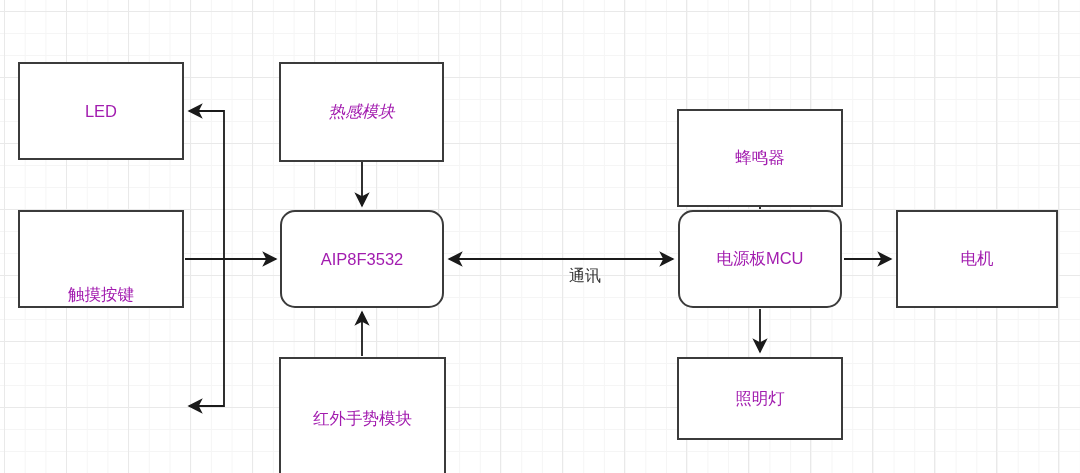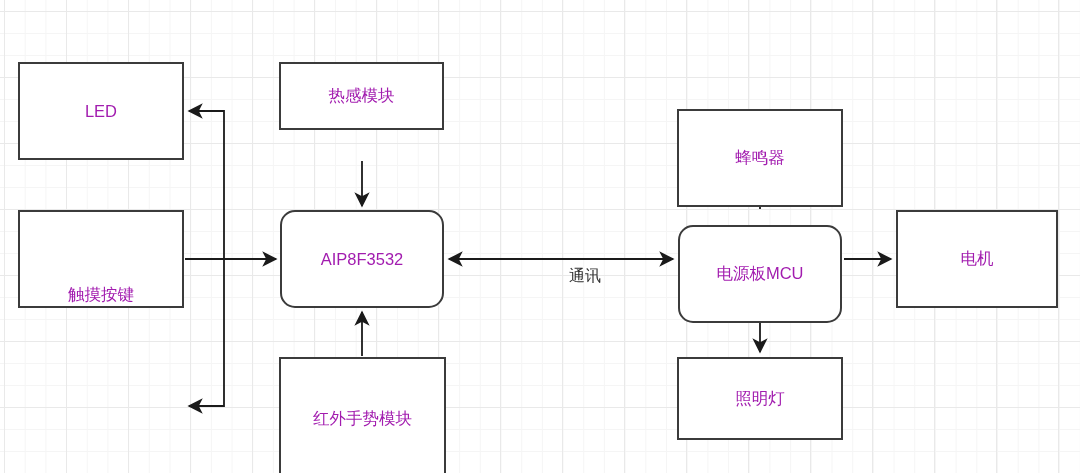--- a/index.html
+++ b/index.html
@@ -50,25 +50,25 @@
     color: #2e2e2e;
     font-size: 16px;
     transform: translate(-50%, -50%);
     white-space: nowrap;
     line-height: 1;
   }
   
   #node-led     { left: 18px;  top: 62px;  width: 166px; height: 98px; }
   #node-touch   { left: 18px;  top: 210px; width: 166px; height: 98px; align-items: flex-end; }
   #node-digit   { left: 18px;  top: 357px; width: 166px; height: 98px; }
-  #node-thermal { left: 279px; top: 62px;  width: 165px; height: 68px; }
+  #node-thermal { left: 279px; top: 62px;  width: 165px; height: 100px; font-style: italic; }
   #node-aip     { left: 280px; top: 210px; width: 164px; height: 98px; }
   #node-ir      { left: 279px; top: 357px; width: 167px; height: 124px; }
   #node-buzzer  { left: 677px; top: 62px;  width: 166px; height: 98px; margin-top: 47px; }
-  #node-mcu     { left: 678px; top: 210px; width: 164px; height: 98px; margin-top: 15px; }
+  #node-mcu     { left: 678px; top: 210px; width: 164px; height: 98px; }
   #node-lamp    { left: 677px; top: 357px; width: 166px; height: 83px; }
   #node-motor   { left: 896px; top: 210px; width: 162px; height: 98px; justify-content: center; }
   #label-comm   { left: 561px; top: 276px; margin-left: 24px; }
 </style>
 </head>
 <body>
 
 <div class="canvas">
 
   <svg class="edges-layer" width="1080" height="473" viewBox="0 0 1080 473">

